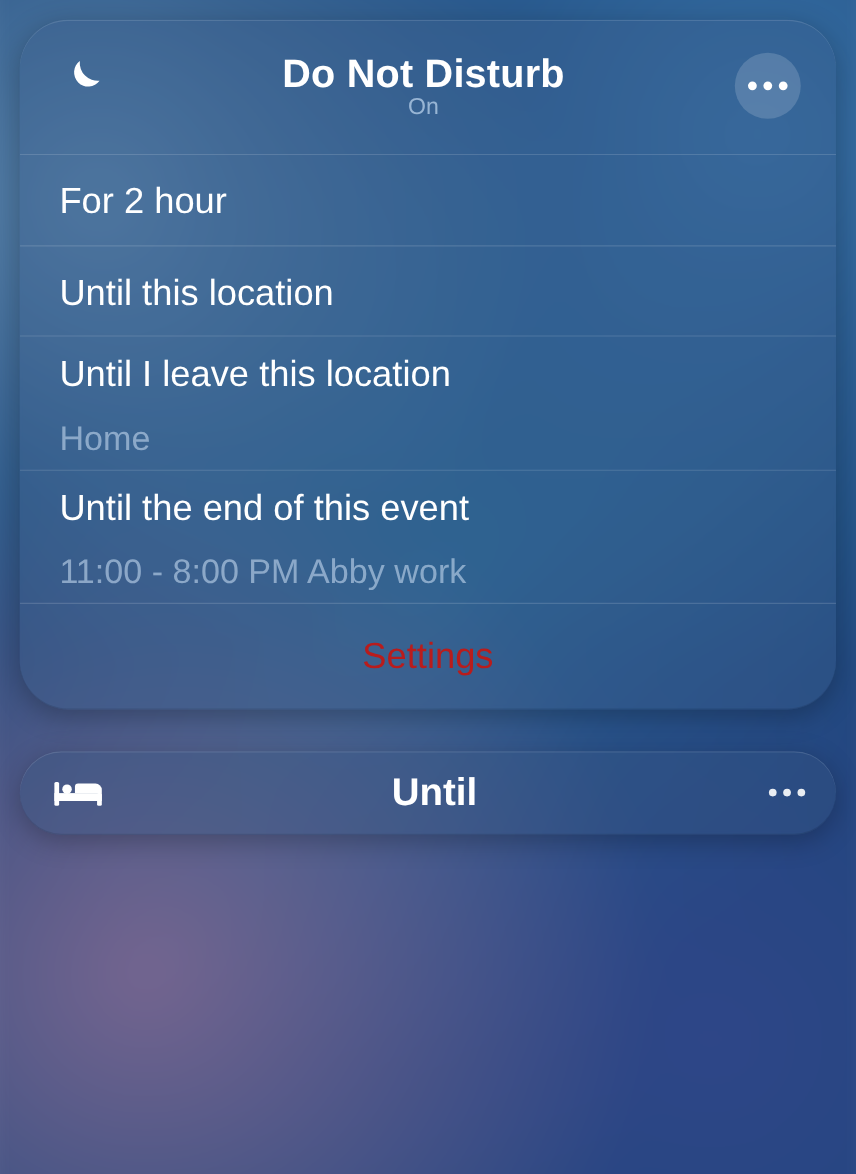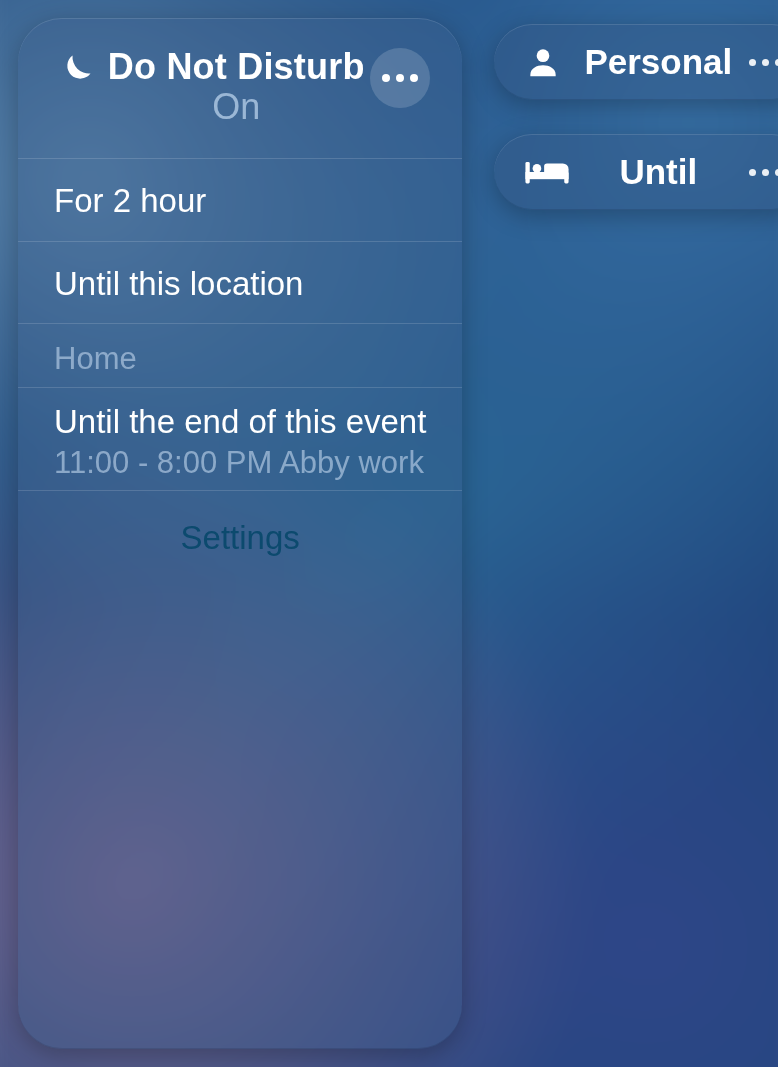--- a/index.html
+++ b/index.html
@@ -32,21 +32,21 @@
     position: absolute;
     inset: 0;
     background: rgba(20,40,70,0.25);
   }
   .stage {
     position: relative;
     width: 100%;
     height: 100%;
     padding: 18px;
     display: flex;
-    flex-direction: row;
+    flex-direction: column;
     gap: 32px;
   }
   .card {
     position: relative;
     border-radius: 44px;
     background: rgba(60, 95, 140, 0.35);
     backdrop-filter: blur(2px);
     box-shadow:
       inset 0 1px 0 rgba(255,255,255,0.12),
       inset 0 -1px 0 rgba(0,0,0,0.1),
@@ -75,21 +75,21 @@
     margin-left: -10px;
   }
   .title {
     color: #fff;
     font-size: 36px;
     font-weight: 600;
     letter-spacing: 0.2px;
   }
   .subtitle {
     color: rgba(185, 210, 235, 0.75);
-    font-size: 36px;
+    font-size: 21px;
     font-weight: 500;
     margin-top: -2px;
   }
   .more-btn {
     width: 60px;
     height: 60px;
     border-radius: 50%;
     background: rgba(255,255,255,0.16);
     display: flex;
     align-items: center;
@@ -120,31 +120,31 @@
   .option .primary {
     color: #fff;
     font-size: 33px;
     font-weight: 400;
     line-height: 1.2;
   }
   .option .secondary {
     color: rgba(175, 200, 225, 0.7);
     font-size: 31px;
     font-weight: 500;
-    margin-top: 2px;
+    margin-top: 20px;
     line-height: 1.25;
   }
   .option.tight {
     padding-top: 14px;
     padding-bottom: 8px;
   }
   .settings-row {
     text-align: center;
     padding: 28px 0 30px;
-    color: #0c4a6e;
+    color: #b91c1c;
     font-size: 33px;
     font-weight: 400;
     border-top: 1px solid rgba(255,255,255,0.14);
   }
   
   .pill {
     border-radius: 60px;
     padding: 18px 28px 18px 30px;
     display: flex;
     align-items: center;
@@ -215,50 +215,35 @@
     </div>
 
     <div class="options">
       <div class="option">
         <div class="primary">For 2 hour</div>
       </div>
       <div class="option">
         <div class="primary">Until this location</div>
       </div>
       <div class="option tight">
+        <div class="primary">Until I leave this location</div>
         <div class="secondary">Home</div>
       </div>
       <div class="option tight">
         <div class="primary">Until the end of this event</div>
         <div class="secondary">11:00 - 8:00 PM Abby work</div>
       </div>
       <div class="settings-row">
         <span>Settings</span>
       </div>
     </div>
   </div>
 
   <div class="pill-group">
 
-    <div class="pill card">
-      <div class="pill-icon">
-        <svg class="svg-icon" width="38" height="38" viewBox="0 0 24 24" fill="#fff">
-          <circle cx="12" cy="8" r="4"></circle>
-          <path d="M4 20c0-4 4-6 8-6s8 2 8 6v1H4v-1z"></path>
-        </svg>
-      </div>
-      <div class="pill-label">Personal</div>
-      <div class="pill-more">
-        <div class="dots">
-          <span></span>
-            <span></span>
-            <span></span>
-        </div>
-      </div>
-    </div>
 
     <div class="pill card">
       <div class="pill-icon">
         <svg class="svg-icon" width="46" height="34" viewBox="0 0 32 20" fill="#fff">
           <rect x="1" y="3" width="3" height="15" rx="1"></rect>
           <rect x="1" y="10" width="30" height="5"></rect>
           <rect x="28" y="10" width="3" height="8" rx="1"></rect>
           <circle cx="9" cy="7.5" r="3"></circle>
           <path d="M14 10h17V8a4 4 0 0 0-4-4H16a2 2 0 0 0-2 2v4z"></path>
         </svg>

